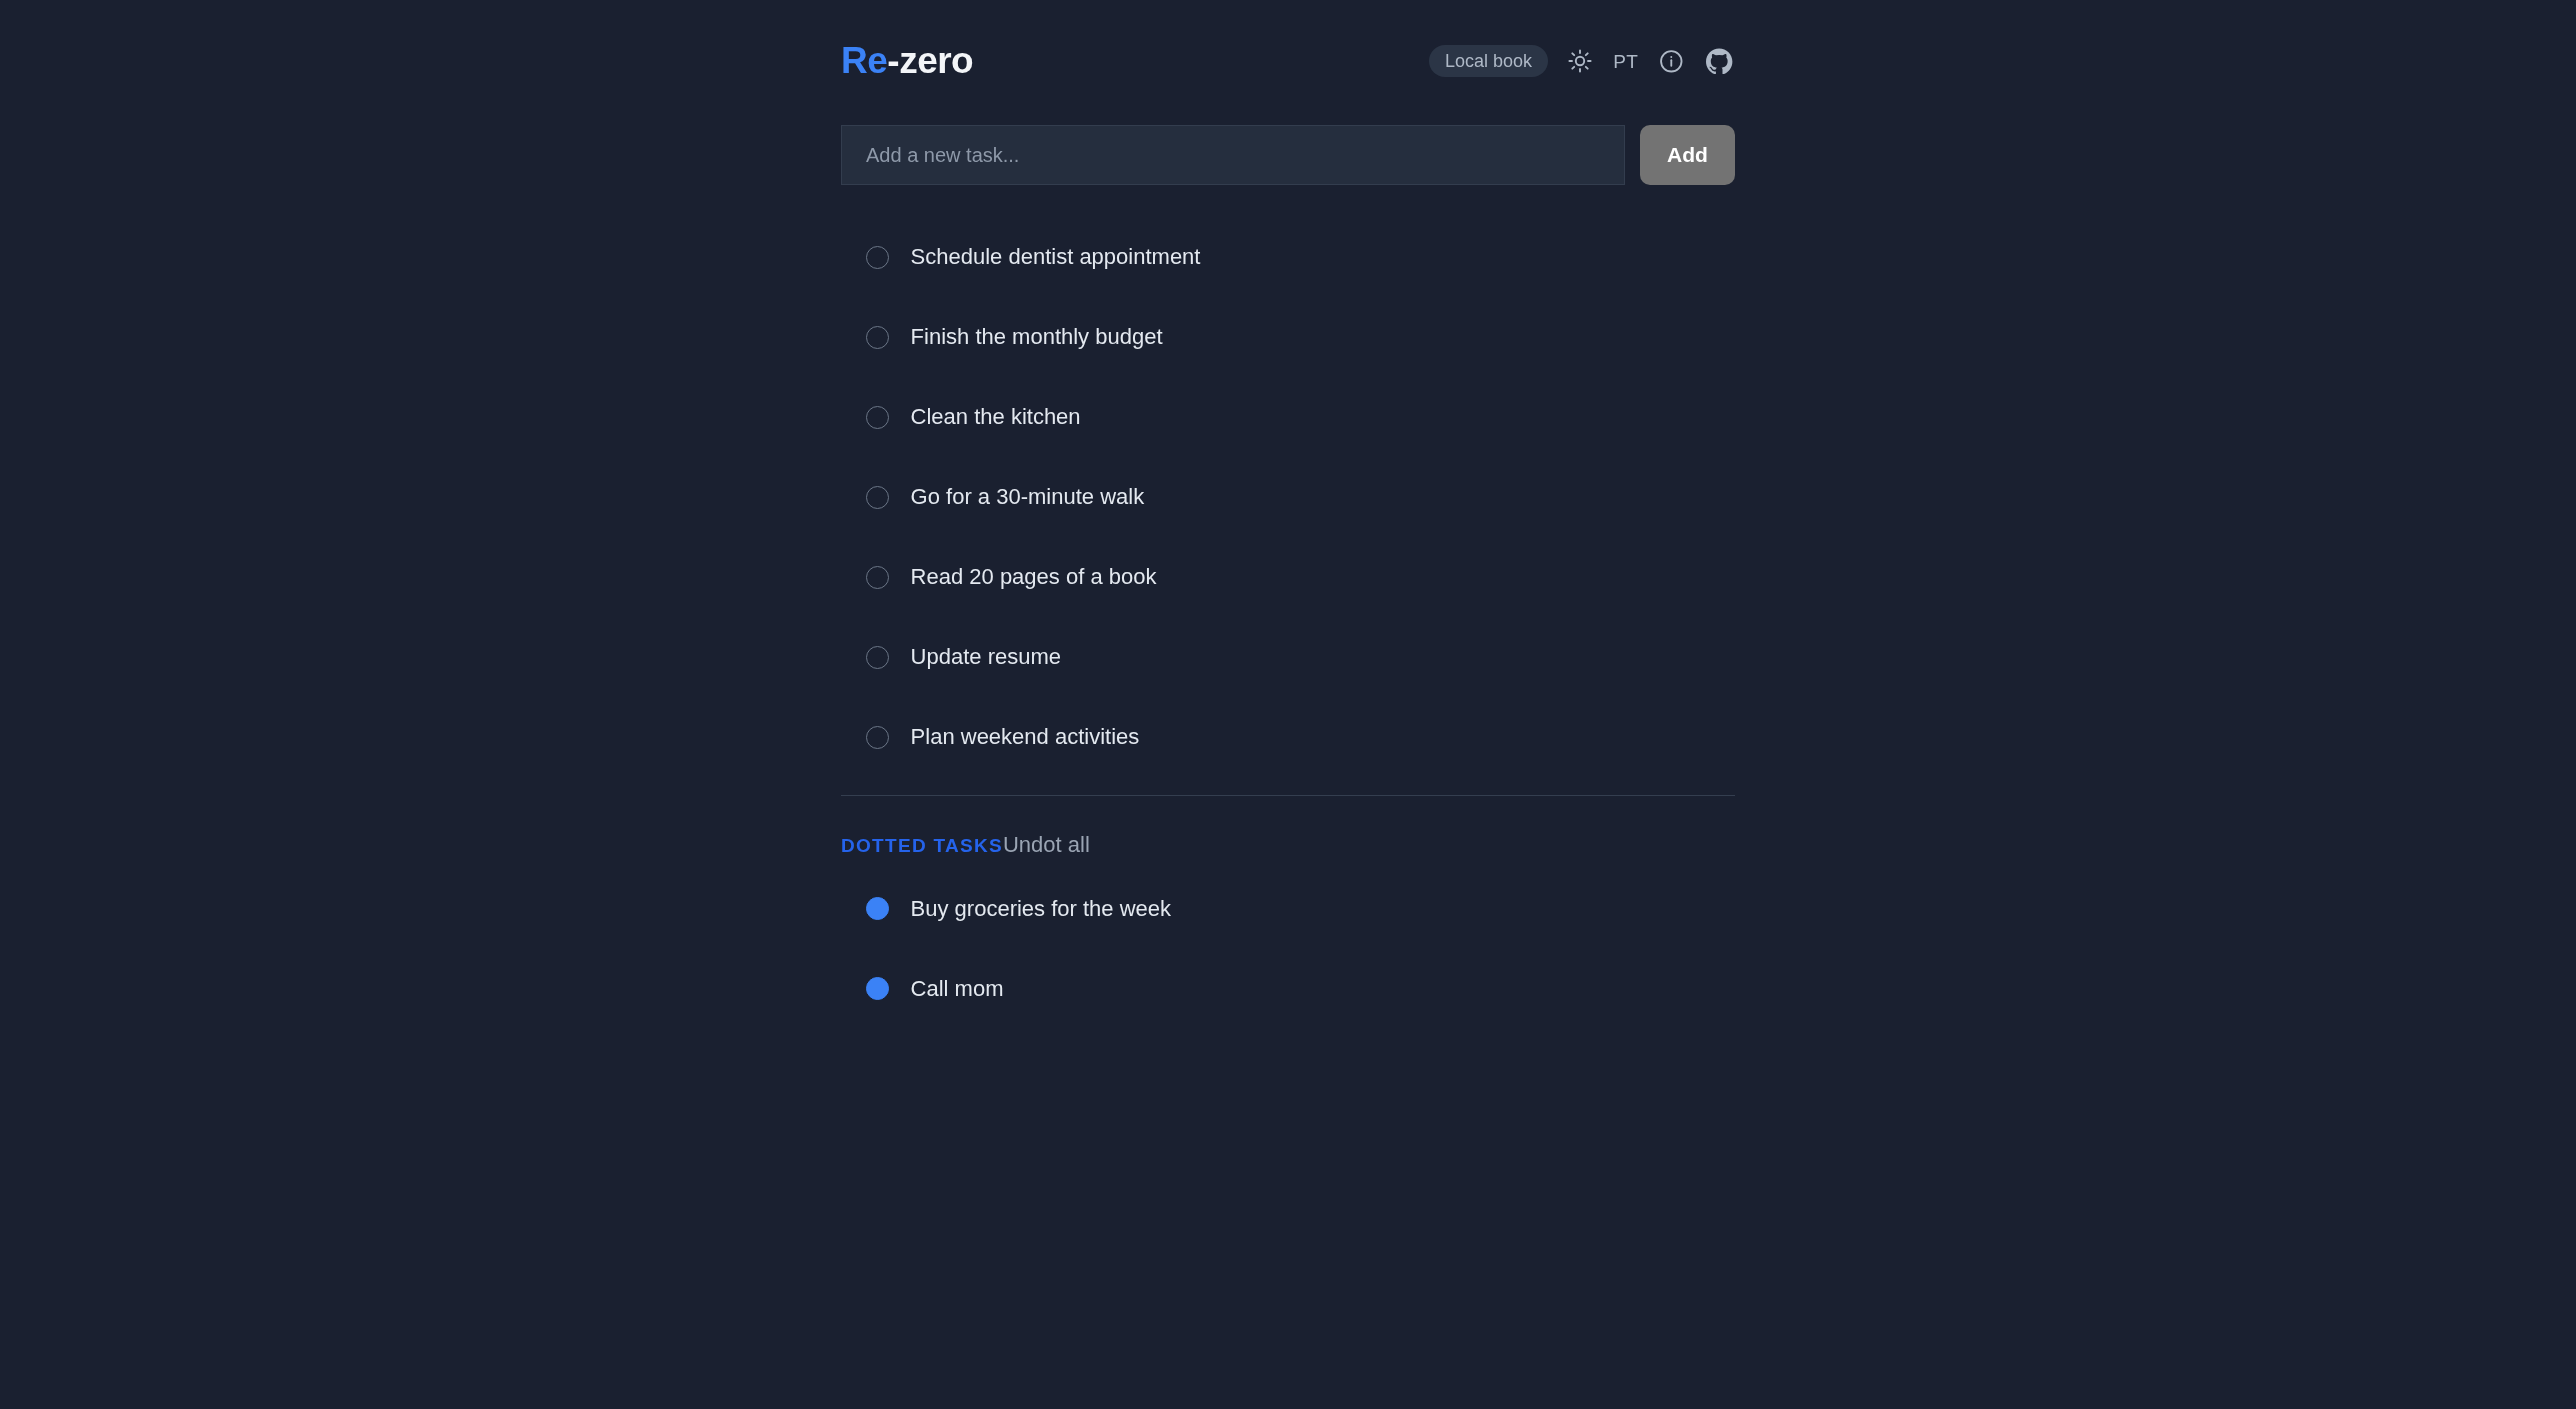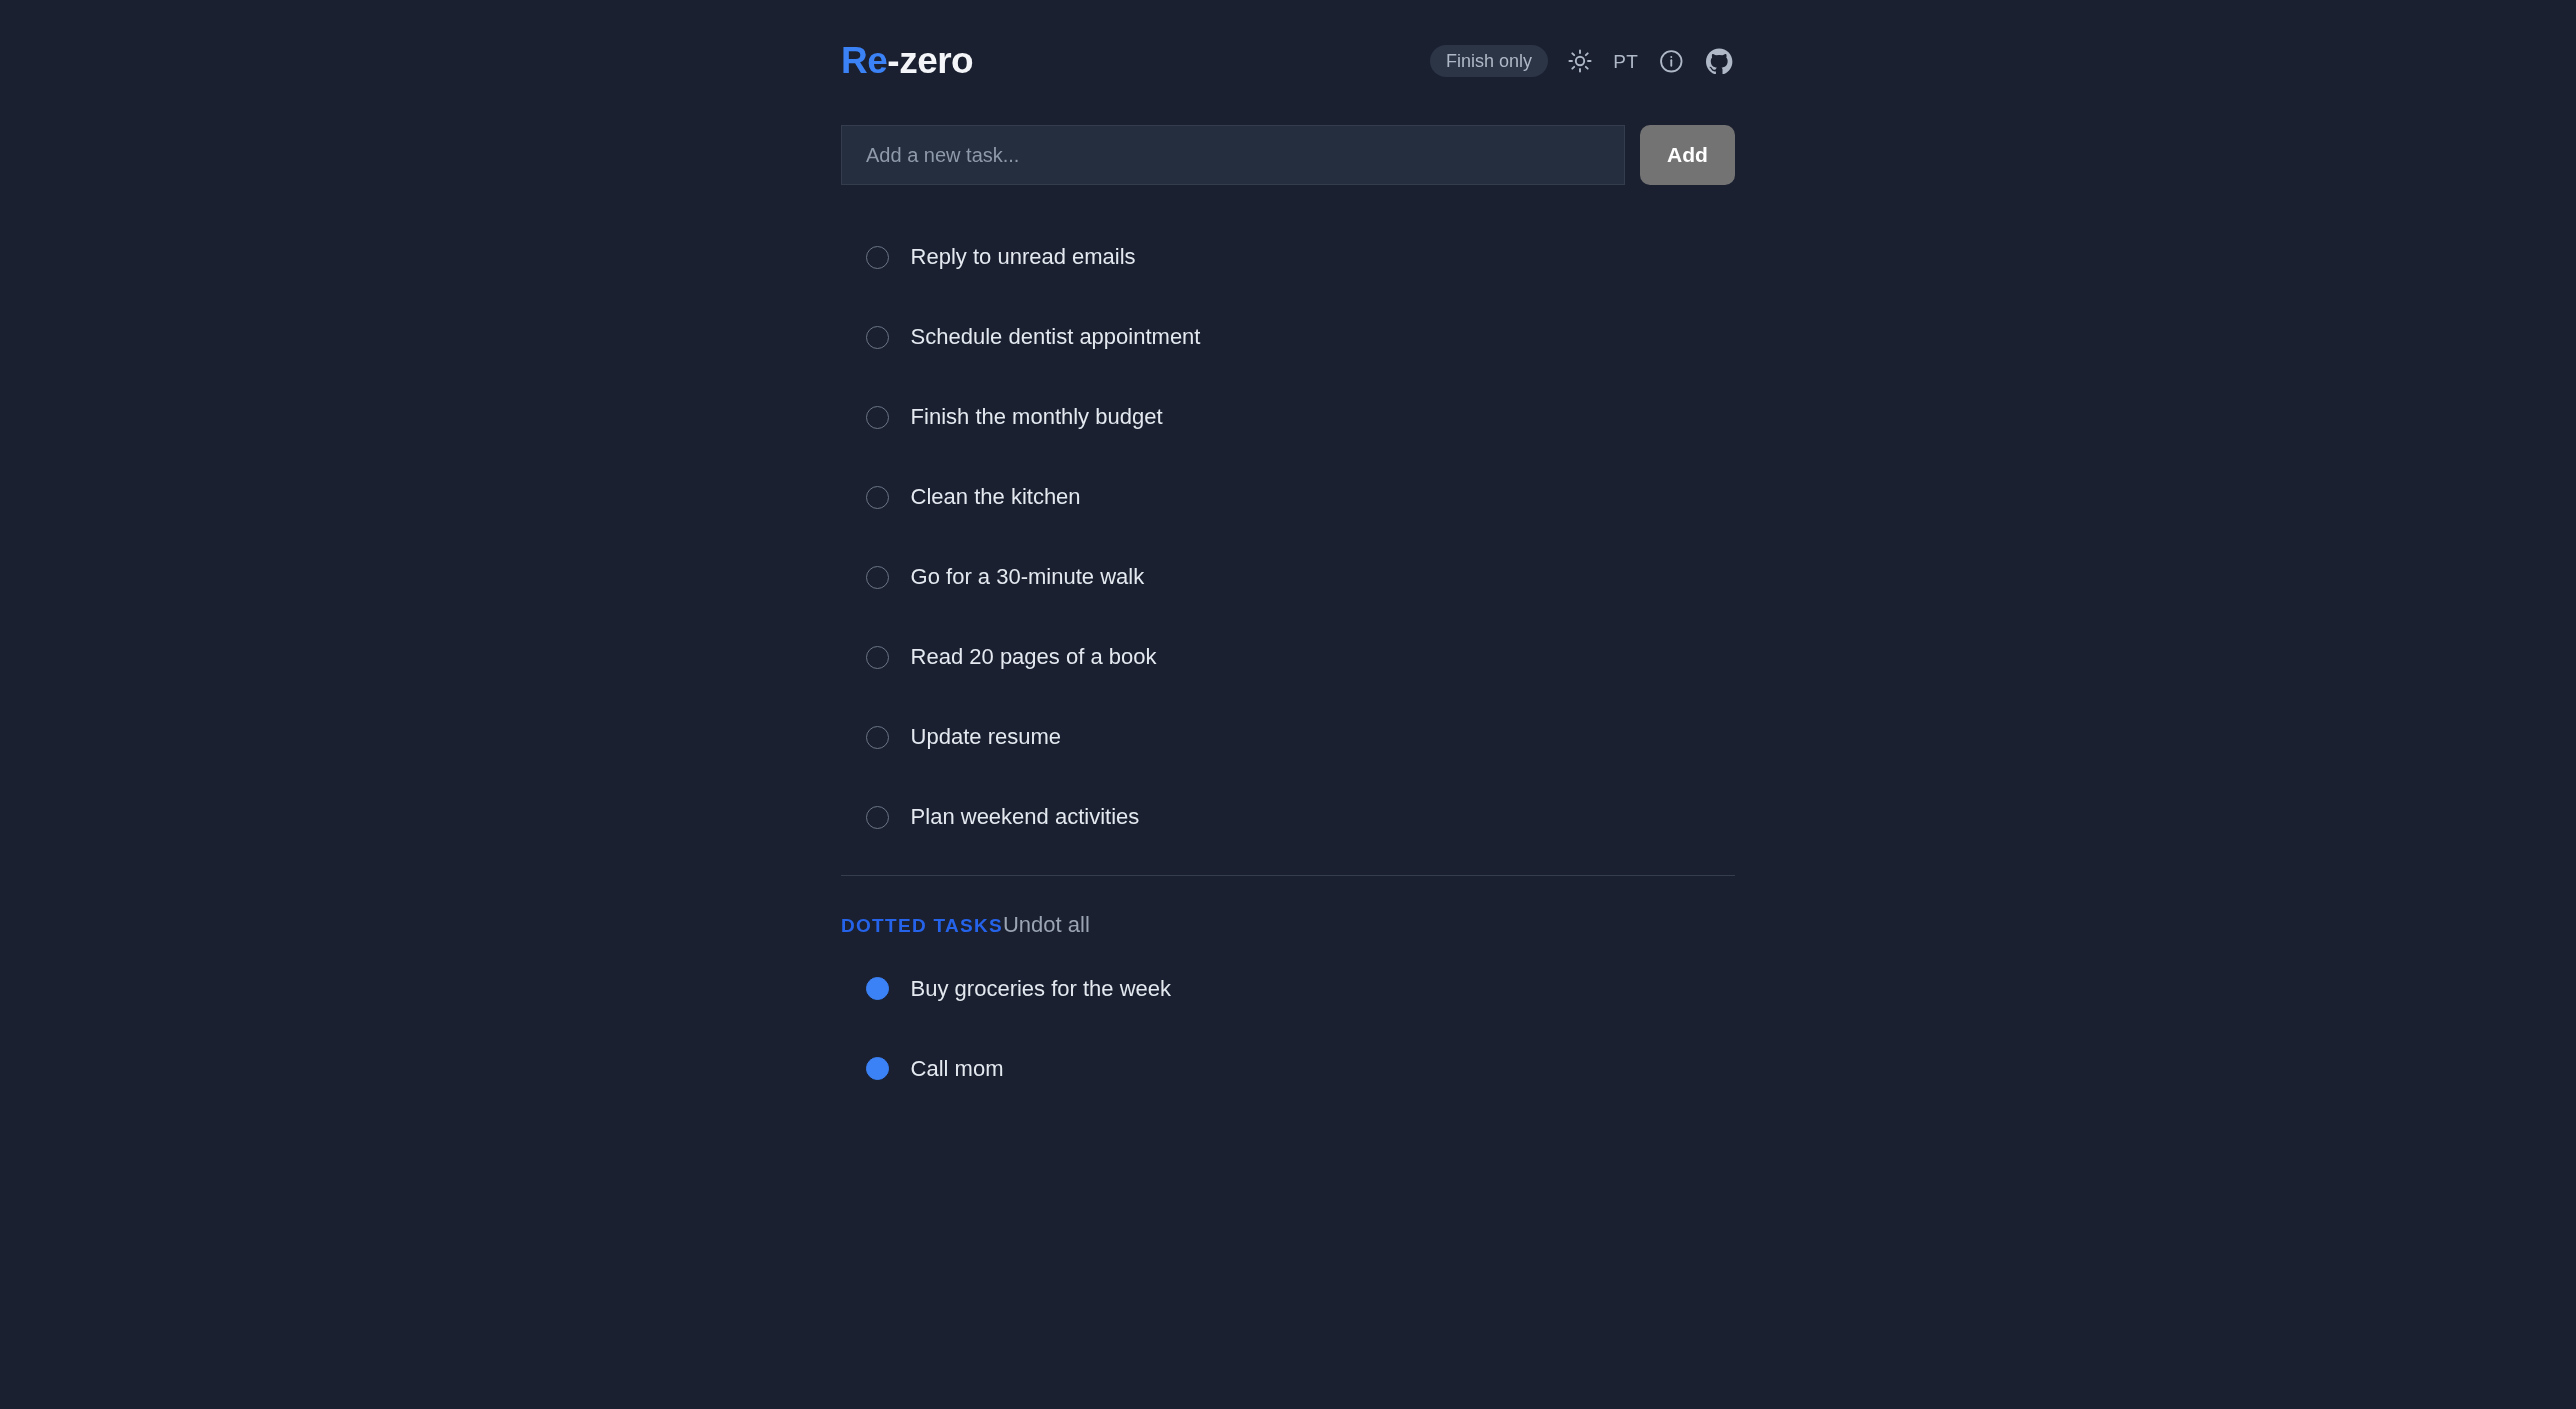--- a/index.html
+++ b/index.html
@@ -175,21 +175,21 @@
 
 <div id="app">
   <div class="container">
 
     <div class="header">
       <div class="brand">
         <span class="brand-accent">Re</span><span class="brand-rest">-zero</span>
       </div>
 
       <div class="header-right">
-        <span class="pill">Finish only</span>
+        <span class="pill">Local book</span>
 
         <span class="icon-btn">
           <svg width="24" height="24" viewBox="0 0 24 24" fill="none" stroke="currentColor" stroke-width="1.9" stroke-linecap="round">
             <circle cx="12" cy="12" r="4.2"></circle>
             <line x1="12" y1="1.4" x2="12" y2="4"></line>
             <line x1="12" y1="20" x2="12" y2="22.6"></line>
             <line x1="1.4" y1="12" x2="4" y2="12"></line>
             <line x1="20" y1="12" x2="22.6" y2="12"></line>
             <line x1="4.3" y1="4.3" x2="6.2" y2="6.2"></line>
             <line x1="17.8" y1="17.8" x2="19.7" y2="19.7"></line>
@@ -217,24 +217,20 @@
     </div>
 
     <div class="add-row">
       <input class="task-input" type="text" placeholder="Add a new task..." style="">
       <button class="add-btn">Add</button>
     </div>
 
     <div class="task-list">
         <div class="task-item">
           <span class="dot"></span>
-          <span class="task-text">Reply to unread emails</span>
-        </div>
-        <div class="task-item">
-          <span class="dot"></span>
           <span class="task-text">Schedule dentist appointment</span>
         </div>
         <div class="task-item">
           <span class="dot"></span>
           <span class="task-text">Finish the monthly budget</span>
         </div>
         <div class="task-item">
           <span class="dot"></span>
           <span class="task-text">Clean the kitchen</span>
         </div>

